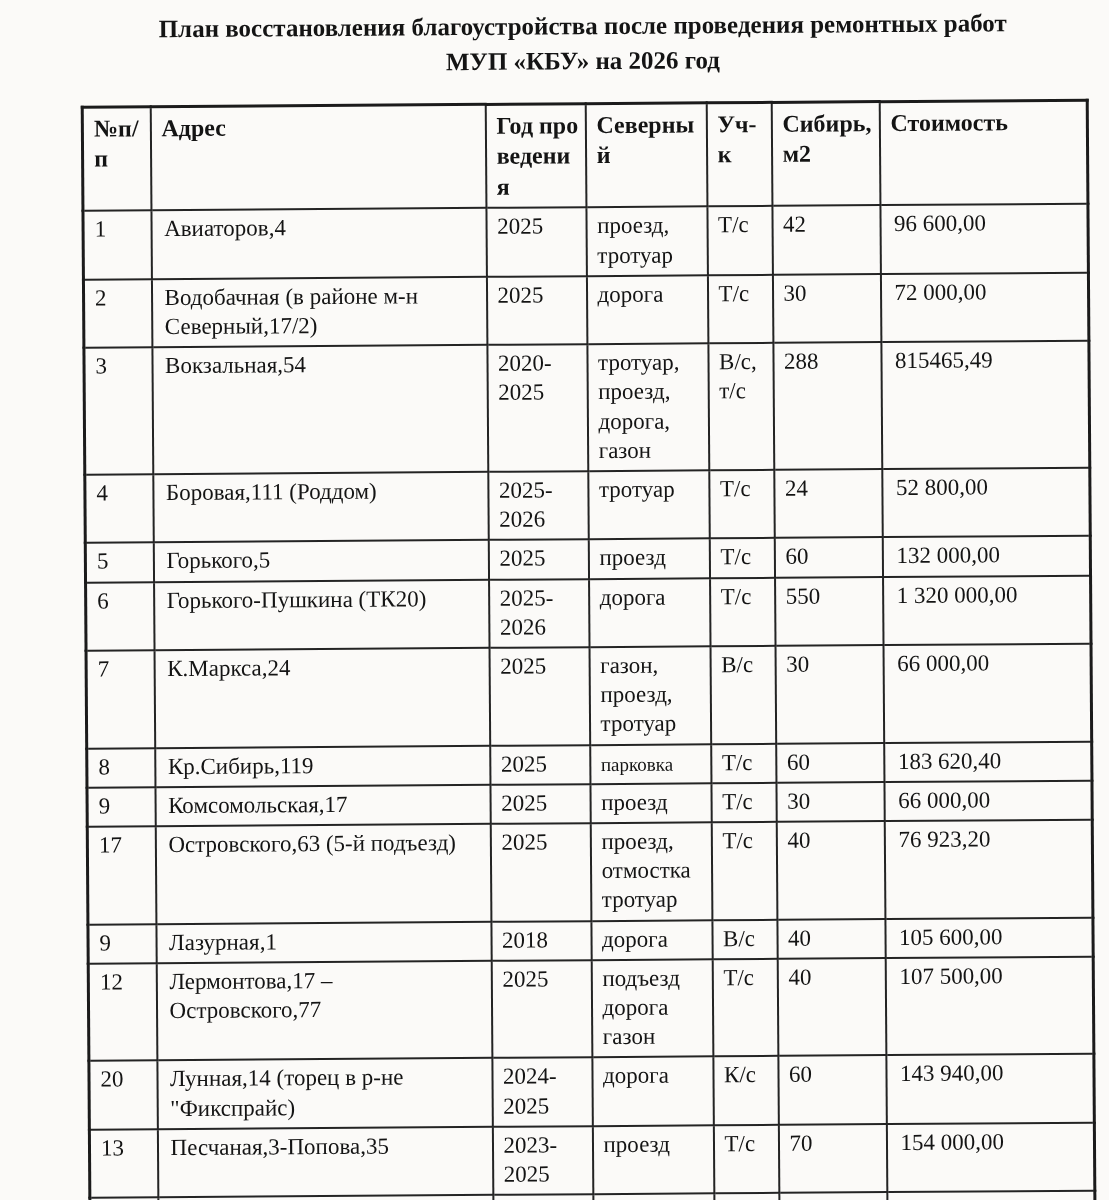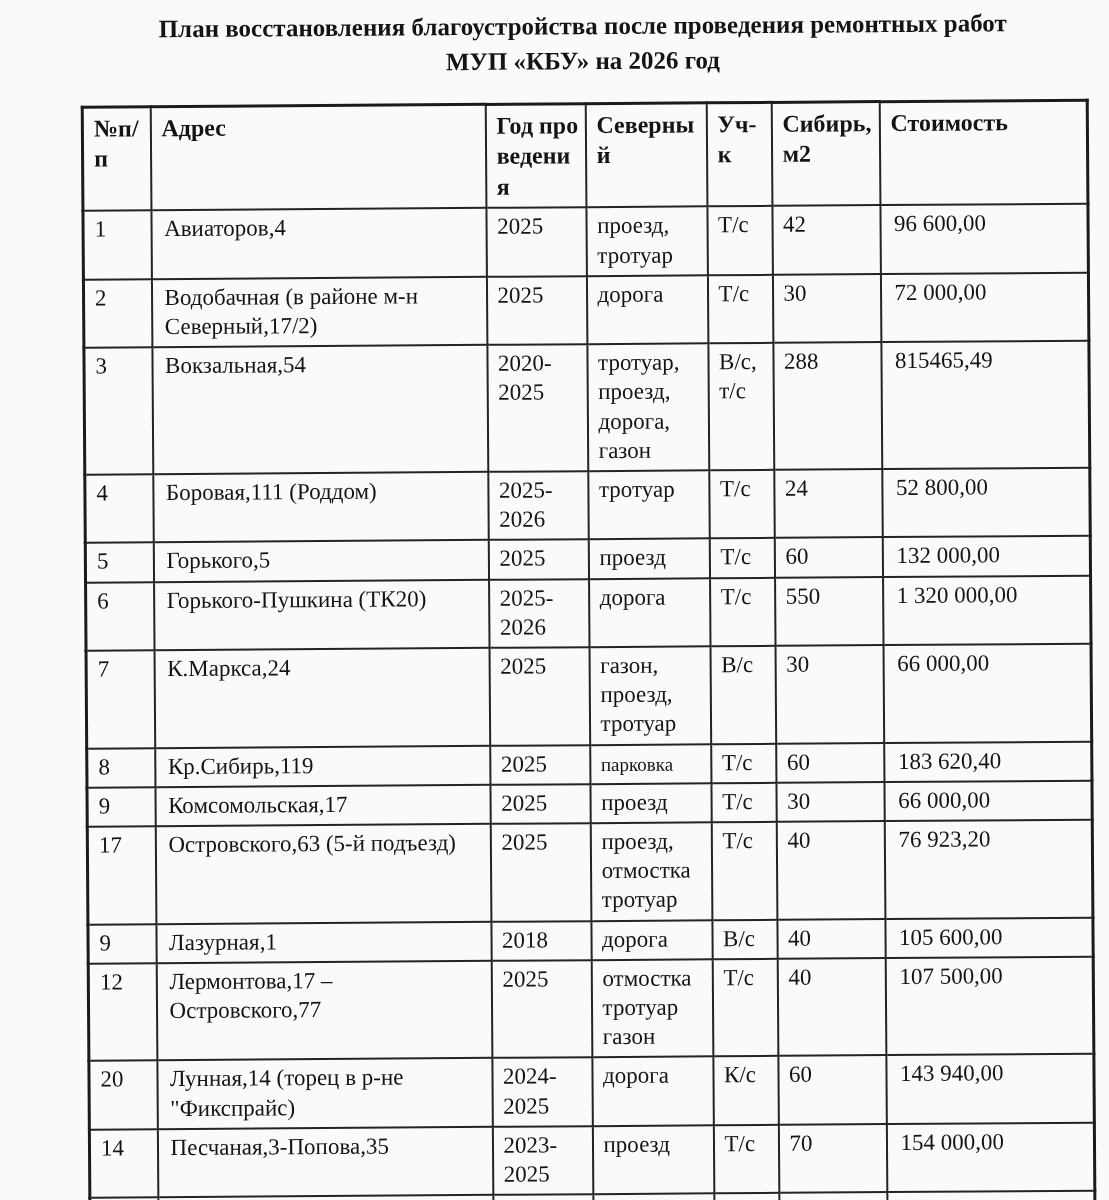--- a/index.html
+++ b/index.html
@@ -191,36 +191,36 @@
     <td class="col-year">2018</td>
     <td class="col-desc">дорога</td>
     <td class="col-sect">В/с</td>
     <td class="col-area">40</td>
     <td class="col-cost">105 600,00</td>
   </tr>
         <tr>
     <td class="col-num">12</td>
     <td class="col-addr">Лермонтова,17 – Островского,77</td>
     <td class="col-year">2025</td>
-    <td class="col-desc">отмостка тротуар газон</td>
+    <td class="col-desc">подъезд дорога газон</td>
     <td class="col-sect">Т/с</td>
     <td class="col-area">40</td>
     <td class="col-cost">107 500,00</td>
   </tr>
         <tr>
     <td class="col-num">20</td>
     <td class="col-addr">Лунная,14 (торец в р-не "Фикспрайс)</td>
     <td class="col-year">2024-2025</td>
     <td class="col-desc">дорога</td>
     <td class="col-sect">К/с</td>
     <td class="col-area">60</td>
     <td class="col-cost">143 940,00</td>
   </tr>
         <tr>
-    <td class="col-num">14</td>
+    <td class="col-num">13</td>
     <td class="col-addr">Песчаная,3-Попова,35</td>
     <td class="col-year">2023-2025</td>
     <td class="col-desc">проезд</td>
     <td class="col-sect">Т/с</td>
     <td class="col-area">70</td>
     <td class="col-cost">154 000,00</td>
   </tr>
         <tr>
     <td class="col-num">15</td>
     <td class="col-addr">Горького,6 (ЗАГС)</td>

